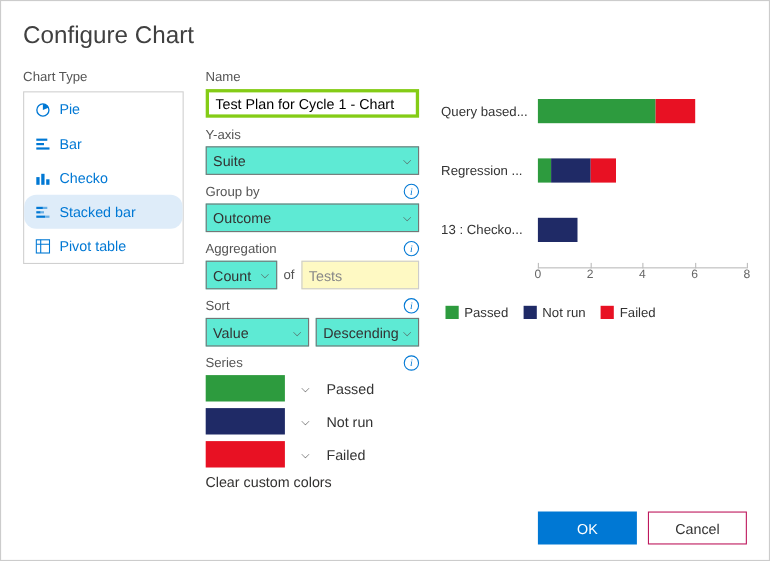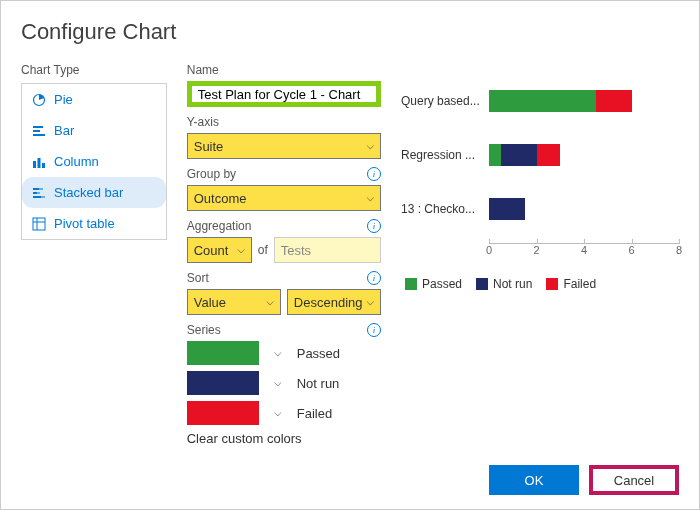--- a/index.html
+++ b/index.html
@@ -10,22 +10,22 @@
   .col-mid { width: 200px; }
   .col-right { flex: 1; }
   .section-label { font-size: 12px; color: #555; margin-bottom: 6px; }
   .chart-type-list { border: 1px solid #d0d0d0; }
   .ct-item { display: flex; align-items: center; gap: 8px; padding: 8px 10px; color: #0078d4; cursor: pointer; }
   .ct-item.selected { background: #deecf9; border-radius: 11px; }
   .ct-icon { width: 14px; height: 14px; display: inline-flex; align-items: center; justify-content: center; }
   .field-label { font-size: 12px; color: #555; margin-bottom: 4px; margin-top: 8px; display: flex; align-items: center; }
   .field-label:first-child { margin-top: 0; }
   .info-icon { margin-left: auto; width: 14px; height: 14px; border: 1px solid #0078d4; border-radius: 50%; color: #0078d4; font-size: 9px; display: inline-flex; align-items: center; justify-content: center; font-style: italic; font-family: Georgia, serif; }
-  .txt-input { width: 100%; border: 5px solid #84cc16; padding: 4px 6px; font-size: 13px; height: 26px; }
-  .sel { width: 100%; border: 1px solid #767676; padding: 3px 6px; font-size: 13px; height: 26px; background: #fde047; display: flex; align-items: center; justify-content: space-between; cursor: pointer; }
+  .txt-input { width: 100%; border: 3px solid #84cc16; padding: 4px 6px; font-size: 13px; height: 26px; }
+  .sel { width: 100%; border: 1px solid #767676; padding: 3px 6px; font-size: 13px; height: 26px; background: #5eead4; display: flex; align-items: center; justify-content: space-between; cursor: pointer; }
   .chev { font-size: 10px; color: #555; }
   .agg-row { display: flex; align-items: center; gap: 6px; }
   .agg-row .sel.small { width: 65px; }
   .agg-of { font-size: 12px; color: #555; }
   .agg-tests { flex: 1; border: 1px solid #ccc; background: #fef9c3; color: #888; padding: 4px 6px; height: 26px; display: flex; align-items: center; }
   .sort-row { display: flex; gap: 6px; }
   .sort-row .sel { flex: 1; }
   .series-row { display: flex; align-items: center; gap: 10px; margin-bottom: 6px; }
   .swatch { width: 72px; height: 24px; }
   .swatch-dd { width: 18px; height: 24px; display: inline-flex; align-items: center; justify-content: center; border-left: none; cursor: pointer; }
@@ -40,21 +40,21 @@
   .axis { position: relative; height: 24px; margin-left: 88px; border-top: 1px solid #bbb; display: flex; }
   .tick { position: absolute; top: 0; font-size: 11px; color: #666; transform: translateX(-50%); }
   .tick::before { content: ''; position: absolute; top: -5px; left: 50%; width: 1px; height: 5px; background: #bbb; }
   .legend { display: flex; gap: 14px; margin-top: 10px; margin-left: 4px; }
   .lg-item { display: flex; align-items: center; gap: 5px; font-size: 12px; }
   .lg-sw { width: 12px; height: 12px; }
   
   .footer { position: absolute; bottom: 14px; right: 20px; display: flex; gap: 10px; }
   .btn { width: 90px; height: 30px; display: inline-flex; align-items: center; justify-content: center; font-size: 13px; cursor: pointer; }
   .btn-primary { background: #0078d4; color: #fff; border: none; }
-  .btn-secondary { background: #fff; color: #333; border: 4px solid #be185d; }
+  .btn-secondary { background: #fff; color: #333; border: 1px solid #be185d; }
 </style>
 </head>
 <body>
 
 <div class="dlg-title">Configure Chart</div>
 
 <div class="cols">
 
   <div class="col-left">
     <div class="section-label">Chart Type</div>
@@ -79,21 +79,21 @@
         <span>Bar</span>
       </div>
       <div class="ct-item">
         <span class="ct-icon">
           <svg width="14" height="14" viewBox="0 0 14 14">
               <rect x="1" y="6" width="3" height="7" fill="#0078d4"></rect>
               <rect x="5.5" y="3" width="3" height="10" fill="#0078d4"></rect>
               <rect x="10" y="8" width="3" height="5" fill="#0078d4"></rect>
             </svg>
         </span>
-        <span>Column</span>
+        <span>Checko</span>
       </div>
       <div class="ct-item selected">
         <span class="ct-icon">
           <svg width="14" height="14" viewBox="0 0 14 14">
               <rect x="1" y="2" width="6" height="2" fill="#0078d4"></rect>
               <rect x="7" y="2" width="4" height="2" fill="#69afe5"></rect>
               <rect x="1" y="6" width="4" height="2" fill="#0078d4"></rect>
               <rect x="5" y="6" width="3" height="2" fill="#69afe5"></rect>
               <rect x="1" y="10" width="8" height="2" fill="#0078d4"></rect>
               <rect x="9" y="10" width="4" height="2" fill="#69afe5"></rect>

